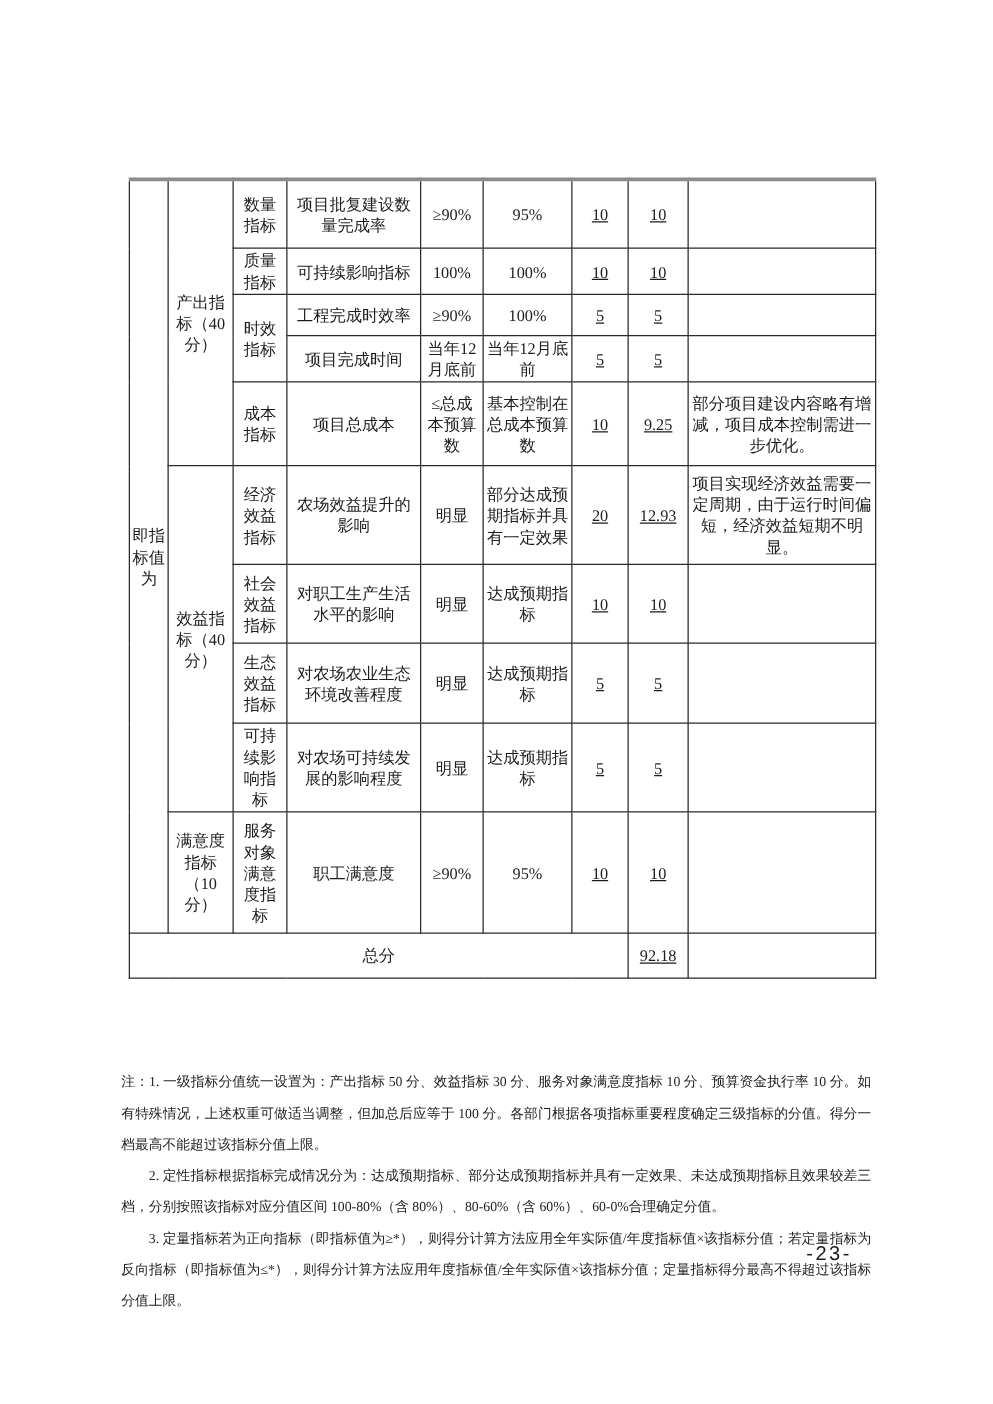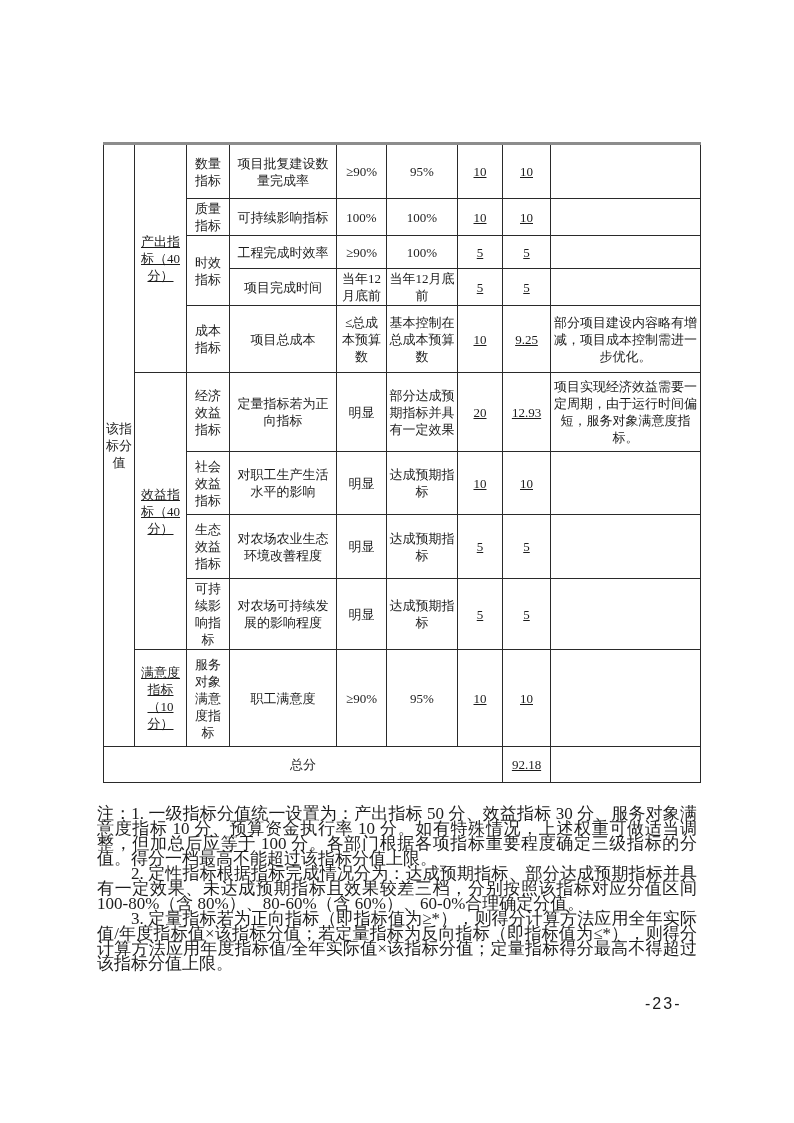--- a/index.html
+++ b/index.html
@@ -29,21 +29,21 @@
   table.eval td {
     border: 1px solid #2a2a2a;
     text-align: center;
     vertical-align: middle;
     font-size: 13px;
     line-height: 17px;
     padding: 1px 2px;
     overflow: hidden;
   }
   td.c-rowhead  { vertical-align: top; padding: 3px 2px; }
-  td.c-group    { padding: 1px 6px; text-decoration: underline; }
+  td.c-group    { padding: 1px 6px; }
   td.c-l3       { padding: 1px 7px; }
   td.c-name     { padding: 1px 4px; }
   td.c-target   { padding: 1px 4px; }
   td.c-actual   { padding: 1px 4px; }
   td.c-pts, td.c-score { padding: 1px 2px; text-decoration: underline; }
   td.c-remark   { text-align: left; padding: 2px 4px 2px 5px; }
 
   tr.r1  { height: 55px; }
   tr.r2  { height: 36px; }
   tr.r3  { height: 33px; }
@@ -53,24 +53,24 @@
   tr.r7  { height: 63px; }
   tr.r8  { height: 64px; margin-top: 46px; }
   tr.r9  { height: 71px; }
   tr.r10 { height: 97px; }
   tr.r11 { height: 36px; }
 
   
   .notes {
     position: absolute;
     left: 97px;
-    top: 806px;
+    top: 854px;
     width: 600px;
-    font-size: 17px;
-    line-height: 15px;
+    font-size: 11px;
+    line-height: 25px;
     text-align: justify;
   }
   .notes p { margin: 0; }
   .notes p.indent { text-indent: 2em; }
 
   
   .pagenum {
     position: absolute;
     left: 645px;
     top: 995px;
@@ -91,21 +91,21 @@
         <col style="width:43px">
       <col style="width:107px">
         <col style="width:50px">
         <col style="width:71px">
       <col style="width:45px">
         <col style="width:48px">
         <col style="width:150px">
     </colgroup>
     <tbody>
       <tr class="r1">
-        <td class="c-rowhead" rowspan="10">该指标分值</td>
+        <td class="c-rowhead" rowspan="10">即指标值为</td>
         <td class="c-group" rowspan="5">产出指标（40分）</td>
         <td class="c-l3">数量指标</td>
         <td class="c-name">项目批复建设数量完成率</td>
         <td class="c-target">≥90%</td>
         <td class="c-actual">95%</td>
         <td class="c-pts">10</td>
         <td class="c-score">10</td>
         <td class="c-remark"></td>
       </tr>
       <tr class="r2">
@@ -139,26 +139,26 @@
         <td class="c-name">项目总成本</td>
         <td class="c-target">≤总成本预算数</td>
         <td class="c-actual">基本控制在总成本预算数</td>
         <td class="c-pts">10</td>
         <td class="c-score">9.25</td>
         <td class="c-remark">部分项目建设内容略有增减，项目成本控制需进一步优化。</td>
       </tr>
       <tr class="r6">
         <td class="c-group" rowspan="4">效益指标（40分）</td>
         <td class="c-l3">经济效益指标</td>
-        <td class="c-name">定量指标若为正向指标</td>
+        <td class="c-name">农场效益提升的影响</td>
         <td class="c-target">明显</td>
         <td class="c-actual">部分达成预期指标并具有一定效果</td>
         <td class="c-pts">20</td>
         <td class="c-score">12.93</td>
-        <td class="c-remark">项目实现经济效益需要一定周期，由于运行时间偏短，服务对象满意度指标。</td>
+        <td class="c-remark">项目实现经济效益需要一定周期，由于运行时间偏短，经济效益短期不明显。</td>
       </tr>
       <tr class="r7">
         <td class="c-l3">社会效益指标</td>
         <td class="c-name">对职工生产生活水平的影响</td>
         <td class="c-target">明显</td>
         <td class="c-actual">达成预期指标</td>
         <td class="c-pts">10</td>
         <td class="c-score">10</td>
         <td class="c-remark"></td>
       </tr>

